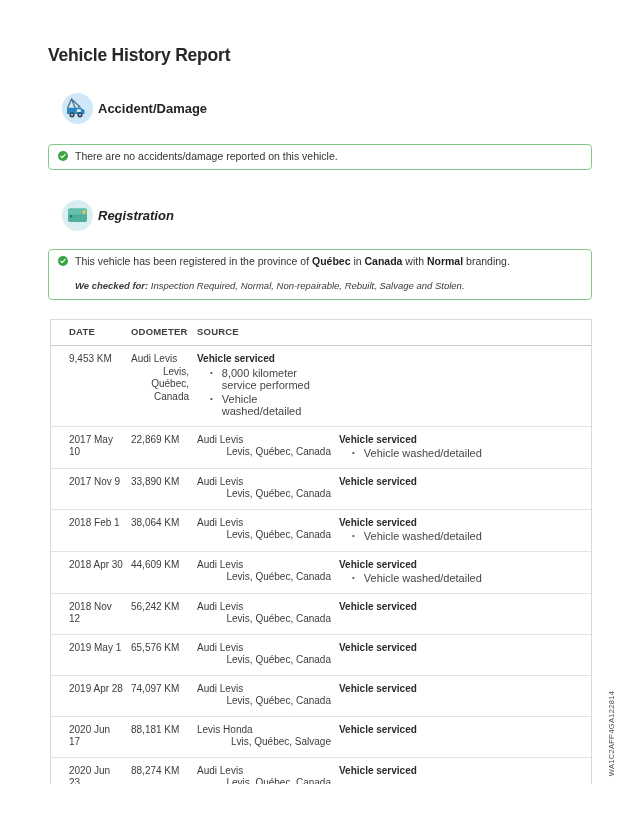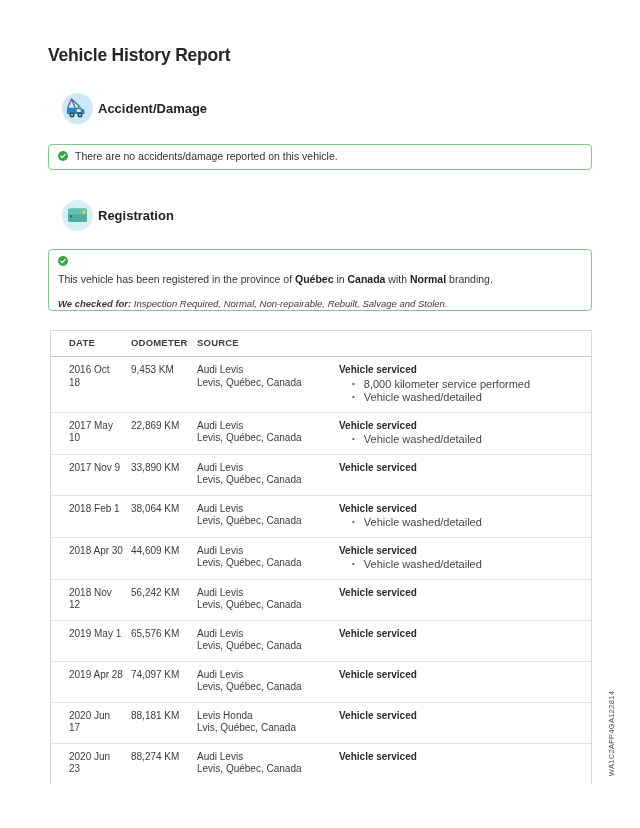--- a/index.html
+++ b/index.html
@@ -3,40 +3,40 @@
 <meta charset="utf-8">
 <style>
   html,body{margin:0;padding:0;background:#fff;}
   body{font-family:"Liberation Sans","DejaVu Sans",sans-serif;}
   .page{position:relative;width:640px;height:784px;background:#fff;overflow:hidden;}
 
   .report-title{margin:44px 48px 0;font-size:17.5px;font-weight:bold;color:#262626;letter-spacing:-0.2px;line-height:22px;}
 
   .section-head{display:flex;align-items:center;gap:5px;margin-left:62px;}
   .section-head.accident{margin-top:27px;}
-  .section-head.registration{margin-top:30px;}
+  .section-head.registration{margin-top:30px;font-style:italic;}
   .section-head.service{margin-top:28px;}
   .icon-circle{width:31px;height:31px;flex:0 0 31px;}
   .section-label{font-size:13px;font-weight:600;color:#222;}
 
   .alert{margin:0 48px;border:1px solid #84c888;border-radius:4px;background:#fff;display:flex;align-items:flex-start;gap:7px;padding:5px 10px 6px 9px;}
   .alert.accident-alert{margin-top:20px;}
-  .alert.registration-alert{margin-top:18px;padding-bottom:1px;flex-direction:column;}
+  .alert.registration-alert{margin-top:18px;padding-bottom:8px;}
   .alert .check{flex:0 0 10px;margin-top:1px;}
   .alert-body{font-size:10.5px;color:#333;line-height:13px;white-space:pre-wrap;}
   .alert-body b{color:#1f1f1f;}
   .checked-line{margin-top:12px;font-size:9.5px;font-style:italic;color:#3a3a3a;white-space:pre-wrap;}
   .checked-line .lbl{font-weight:bold;}
 
   .svc-table{margin:19px 48px 0 50px;border:1px solid #d9d9d9;border-bottom:none;}
   .trow{display:grid;grid-template-columns:62px 66px 142px 1fr;padding:7px 0 8px 18px;border-bottom:1px solid #e2e2e2;font-size:10px;line-height:12.5px;color:#3c3c3c;}
   .thead{padding:0 0 0 18px;height:25px;align-items:center;border-bottom:1px solid #c8c8c8;}
   .thead .cell{font-size:9.5px;font-weight:bold;color:#3d3d3d;letter-spacing:0.2px;}
   .cell{padding-right:8px;}
-  .src-line2{color:#3c3c3c;}
+  .src-line2{color:#3c3c3c;text-align:right;}
   .det-title{font-weight:bold;color:#2b2b2b;}
   .det-item{display:flex;margin-top:1px;}
   .det-item .bullet{flex:0 0 auto;margin:0 9px 0 13px;font-size:8px;line-height:12px;color:#555;}
   .det-item .txt{font-size:11px;color:#464646;}
   .partial-row{height:16px;}
 
   .vin-vertical{position:absolute;left:563px;top:729px;width:96px;height:9px;text-align:center;transform:rotate(-90deg);font-size:7.5px;color:#4d4d4d;letter-spacing:0.3px;}
 </style>
 </head>
 <body>
@@ -92,21 +92,20 @@
 
 
   <div class="svc-table">
     <div class="trow thead">
       <div class="cell">DATE</div>
       <div class="cell">ODOMETER</div>
       <div class="cell">SOURCE</div>
     </div>
     <div>
         <div class="trow">
-          <div class="cell">2016 Oct 18</div>
           <div class="cell">9,453 KM</div>
           <div class="cell">
             <div>Audi Levis</div>
             <div class="src-line2">Levis, Québec, Canada</div>
           </div>
           <div class="cell">
             <div class="det-title">Vehicle serviced</div>
             <div class="det-item">
               <span class="bullet">•</span>
               <span class="txt">8,000 kilometer service performed</span>
@@ -204,21 +203,21 @@
           </div>
           <div class="cell">
             <div class="det-title">Vehicle serviced</div>
           </div>
         </div>
         <div class="trow">
           <div class="cell">2020 Jun 17</div>
           <div class="cell">88,181 KM</div>
           <div class="cell">
             <div>Levis Honda</div>
-            <div class="src-line2">Lvis, Québec, Canada</div>
+            <div class="src-line2">Lvis, Québec, Salvage</div>
           </div>
           <div class="cell">
             <div class="det-title">Vehicle serviced</div>
           </div>
         </div>
         <div class="trow">
           <div class="cell">2020 Jun 23</div>
           <div class="cell">88,274 KM</div>
           <div class="cell">
             <div>Audi Levis</div>

